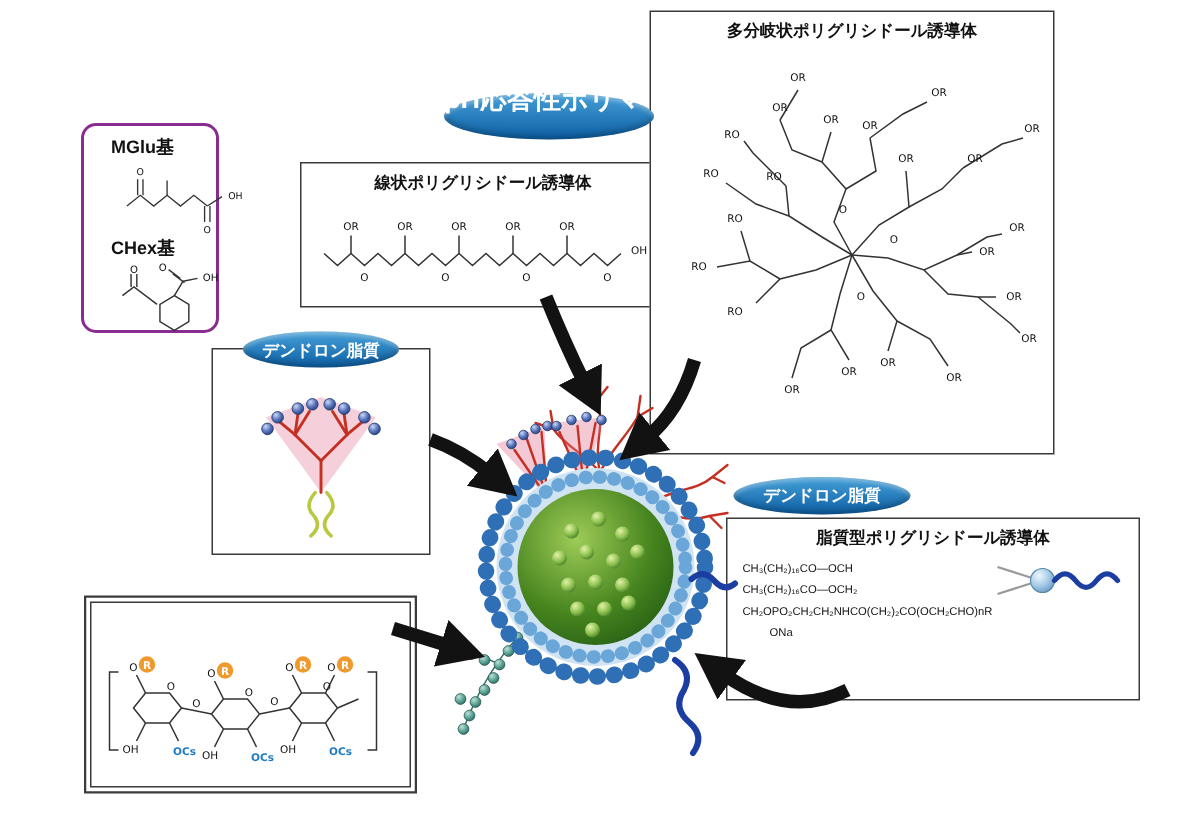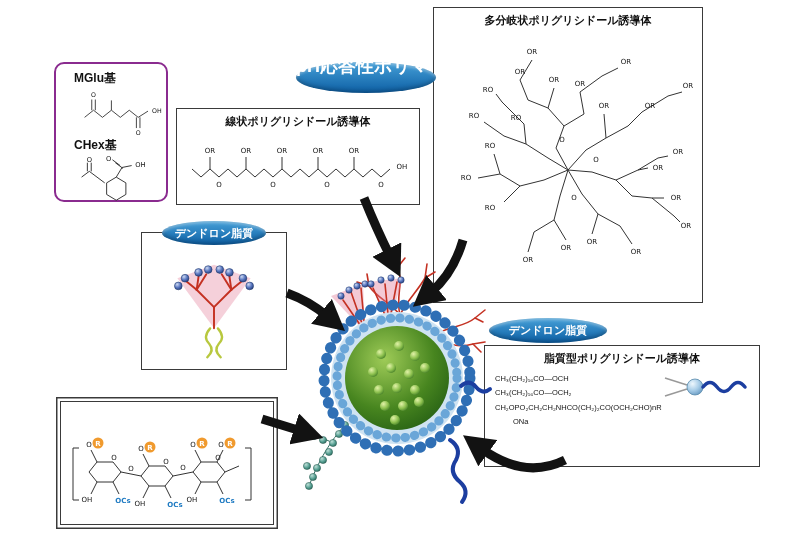--- a/index.html
+++ b/index.html
@@ -26,21 +26,21 @@
   .navy{stroke:var(--navy);stroke-width:4;fill:none;stroke-linecap:round;}
   .formula{position:absolute;left:10px;top:26px;width:216px;color:#111;
            font-size:7.5px;line-height:1.9;}
   .formula .ona{margin-left:18px;}
 </style>
 </head>
 <body>
 
 <div id="page">
 
-  <div class="purple-box" style="left:54px;top:62px;width:114px;height:140px;padding-left:18px;">
+  <div class="purple-box" style="left:54px;top:82px;width:92px;height:140px;padding-left:18px;">
     <div class="fg-label">MGlu基</div>
     <svg width="98" height="50" viewBox="0 0 98 56">
       <polyline class="ln" points="6,34 16,26 26,34 36,26 46,34 56,26 66,34"></polyline>
       <line class="ln" x1="36" y1="26" x2="36" y2="15"></line>
       <line class="ln" x1="14" y1="26" x2="14" y2="14"></line>
       <line class="ln" x1="18" y1="26" x2="18" y2="14"></line>
       <text class="cts" x="16" y="11">O</text>
       <line class="ln" x1="64" y1="34" x2="64" y2="46"></line>
       <line class="ln" x1="68" y1="34" x2="68" y2="46"></line>
       <text class="cts" x="66" y="54">O</text>
@@ -58,21 +58,21 @@
       <line class="ln" x1="46" y1="12" x2="38" y2="6"></line>
       <line class="ln" x1="49" y1="15" x2="41" y2="9"></line>
       <text class="cts" x="34" y="7">O</text>
       <line class="ln" x1="48" y1="14" x2="58" y2="12"></line>
       <text class="cts" x="67" y="14">OH</text>
     </svg>
   </div>
 
   <div class="badge" style="left:296px;top:62px;width:140px;height:31px;font-size:18px;">pH応答性ポリマー</div>
 
-  <div class="box" style="left:176px;top:108px;width:244px;height:97px;z-index:2;">
+  <div class="box" style="left:200px;top:108px;width:244px;height:97px;z-index:2;">
     <div class="box-title">線状ポリグリシドール誘導体</div>
     <svg width="232" height="58" viewBox="0 0 232 58" style="margin:8px auto 0 auto;">
       <polyline class="ln" points="10,32 19,40 28,32 37,40 46,32 55,40 64,32 73,40 82,32 91,40 100,32 109,40 118,32 127,40 136,32 145,40 154,32 163,40 172,32 181,40 190,32 199,40 208,32"></polyline>
       <line class="ln" x1="28" y1="32" x2="28" y2="20"></line>
       <text class="cts" x="28" y="16">OR</text>
       <line class="ln" x1="64" y1="32" x2="64" y2="20"></line>
       <text class="cts" x="64" y="16">OR</text>
       <line class="ln" x1="100" y1="32" x2="100" y2="20"></line>
       <text class="cts" x="100" y="16">OR</text>
       <line class="ln" x1="136" y1="32" x2="136" y2="20"></line>

